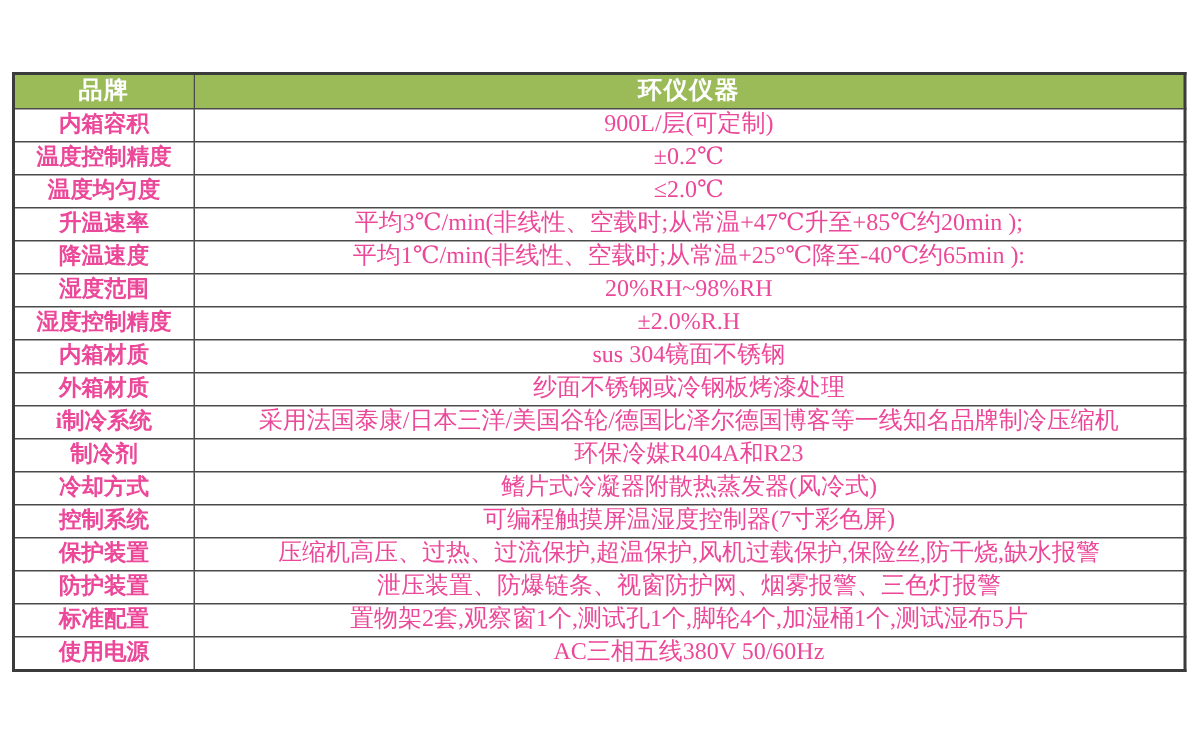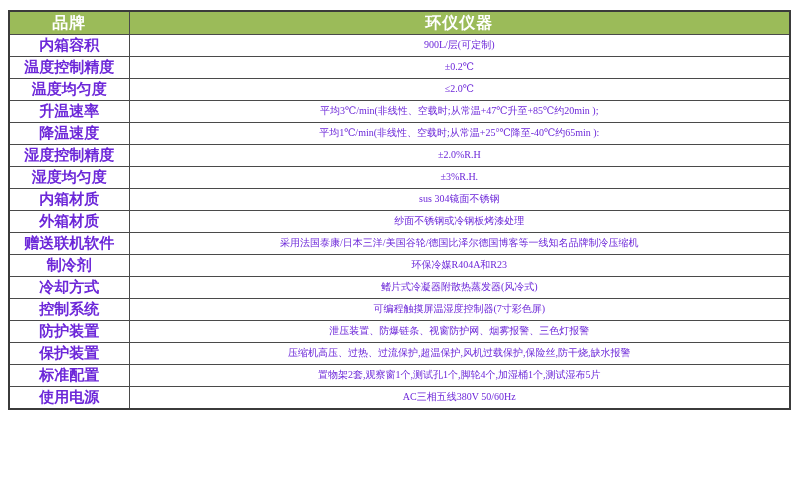--- a/index.html
+++ b/index.html
@@ -14,48 +14,49 @@
   .table-wrap {
     position: absolute;
     left: 8px;
     top: 10px;
   }
   table.spec {
     border-collapse: collapse;
     width: 783px;
     table-layout: fixed;
     border: 2px solid #3b3b3b;
+    margin-top: 38px;
   }
   table.spec th, table.spec td {
     border: 1px solid #4a4a4a;
     padding: 0 4px;
     text-align: center;
     vertical-align: middle;
     height: 21px;
     line-height: 1.05;
     white-space: nowrap;
     overflow: hidden;
-    color: #6d28d9;
+    color: #ec4899;
   }
   table.spec col.c-label { width: 120px; }
   table.spec col.c-value { width: 661px; }
   tr.header-row th {
     background: #9bbb59;
     color: #ffffff;
     font-weight: bold;
     font-size: 16px;
     height: 22px;
     letter-spacing: 1px;
   }
   td.label-cell {
     font-weight: bold;
     font-size: 15px;
   }
   td.value-cell {
-    font-size: 10px;
+    font-size: 16px;
     font-weight: 500;
   }
 </style>
 </head>
 <body>
 
 <div class="table-wrap">
   <table class="spec">
     <colgroup>
       <col class="c-label">
@@ -82,58 +83,58 @@
         </tr>
         <tr>
           <td class="label-cell">升温速率</td>
           <td class="value-cell">平均3℃/min(非线性、空载时;从常温+47℃升至+85℃约20min );</td>
         </tr>
         <tr>
           <td class="label-cell">降温速度</td>
           <td class="value-cell">平均1℃/min(非线性、空载时;从常温+25°℃降至-40℃约65min ):</td>
         </tr>
         <tr>
+          <td class="label-cell">湿度范围</td>
+          <td class="value-cell">20%RH~98%RH</td>
+        </tr>
+        <tr>
           <td class="label-cell">湿度控制精度</td>
           <td class="value-cell">±2.0%R.H</td>
-        </tr>
-        <tr>
-          <td class="label-cell">湿度均匀度</td>
-          <td class="value-cell">±3%R.H.</td>
         </tr>
         <tr>
           <td class="label-cell">内箱材质</td>
           <td class="value-cell">sus 304镜面不锈钢</td>
         </tr>
         <tr>
           <td class="label-cell">外箱材质</td>
           <td class="value-cell">纱面不锈钢或冷钢板烤漆处理</td>
         </tr>
         <tr>
-          <td class="label-cell">赠送联机软件</td>
+          <td class="label-cell">i制冷系统</td>
           <td class="value-cell">采用法国泰康/日本三洋/美国谷轮/德国比泽尔德国博客等一线知名品牌制冷压缩机</td>
         </tr>
         <tr>
           <td class="label-cell">制冷剂</td>
           <td class="value-cell">环保冷媒R404A和R23</td>
         </tr>
         <tr>
           <td class="label-cell">冷却方式</td>
           <td class="value-cell">鳍片式冷凝器附散热蒸发器(风冷式)</td>
         </tr>
         <tr>
           <td class="label-cell">控制系统</td>
           <td class="value-cell">可编程触摸屏温湿度控制器(7寸彩色屏)</td>
         </tr>
         <tr>
+          <td class="label-cell">保护装置</td>
+          <td class="value-cell">压缩机高压、过热、过流保护,超温保护,风机过载保护,保险丝,防干烧,缺水报警</td>
+        </tr>
+        <tr>
           <td class="label-cell">防护装置</td>
           <td class="value-cell">泄压装置、防爆链条、视窗防护网、烟雾报警、三色灯报警</td>
-        </tr>
-        <tr>
-          <td class="label-cell">保护装置</td>
-          <td class="value-cell">压缩机高压、过热、过流保护,超温保护,风机过载保护,保险丝,防干烧,缺水报警</td>
         </tr>
         <tr>
           <td class="label-cell">标准配置</td>
           <td class="value-cell">置物架2套,观察窗1个,测试孔1个,脚轮4个,加湿桶1个,测试湿布5片</td>
         </tr>
         <tr>
           <td class="label-cell">使用电源</td>
           <td class="value-cell">AC三相五线380V 50/60Hz</td>
         </tr>
       </tbody>

